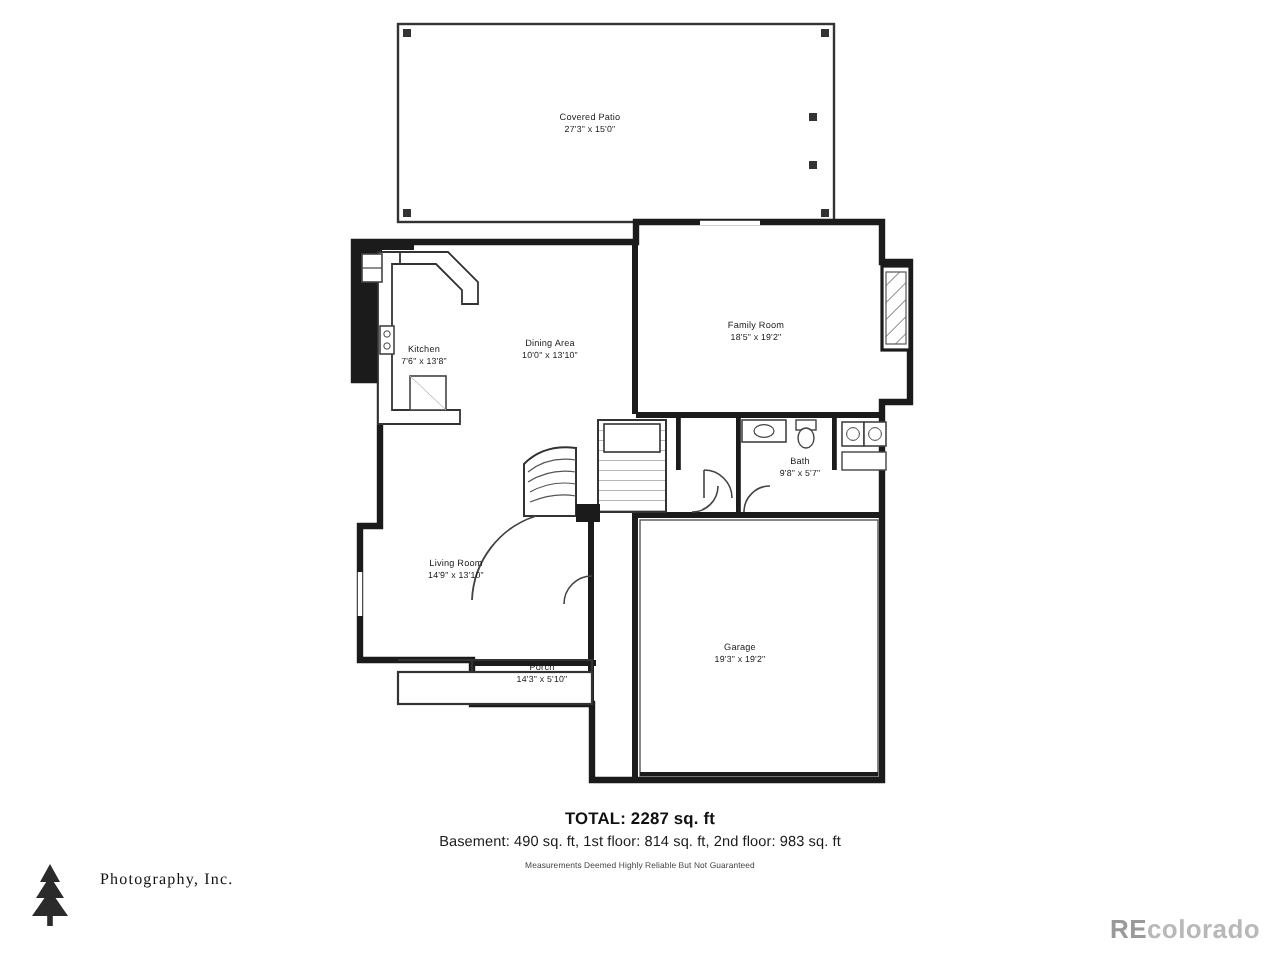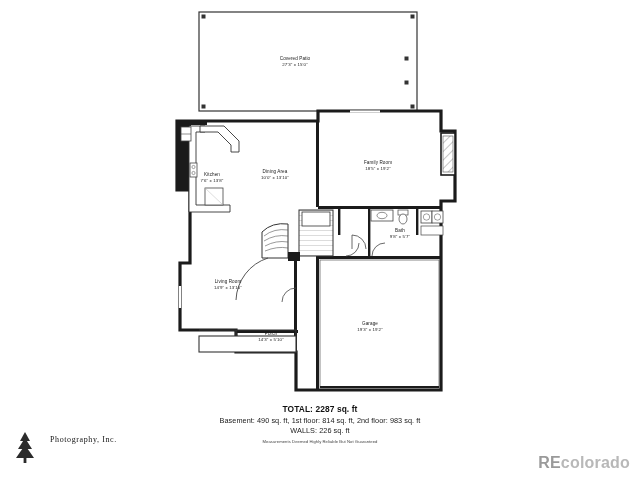--- a/index.html
+++ b/index.html
@@ -108,21 +108,21 @@
     margin-top: 3px;
     margin-left: 10px;
   }
 
   
   #recolorado {
     position: absolute;
     right: 10px;
     bottom: 8px;
     font-family: "Liberation Sans", sans-serif;
-    font-size: 16px;
+    font-size: 13px;
     letter-spacing: 0.2px;
     color: #b8b8b8;
     font-weight: bold;
   }
   #recolorado .re { color: #9a9a9a; }
 </style>
 </head>
 <body>
 
 <div id="page">
@@ -288,21 +288,20 @@
     <span class="dim">19'3" x 19'2"</span>
   </div>
   <div class="room-label" style="left:271px; top:337px;">
     <span class="nm">Porch</span>
     <span class="dim">14'3" x 5'10"</span>
   </div>
 
   <div id="footer">
     <div class="total">TOTAL: 2287 sq. ft</div>
     <div class="ln">Basement: 490 sq. ft, 1st floor: 814 sq. ft, 2nd floor: 983 sq. ft</div>
-    <div class="ln">WALLS: 226 sq. ft</div>
     <div class="disclaim">Measurements Deemed Highly Reliable But Not Guaranteed</div>
   </div>
 
   <div id="brand">
     <svg class="logo-mark" viewBox="0 0 26 34">
       <path d="M13 2 L18 11 L8 11 Z" fill="#2b2b2b"></path>
       <path d="M13 8 L20 19 L6 19 Z" fill="#2b2b2b"></path>
       <path d="M13 15 L22 28 L4 28 Z" fill="#2b2b2b"></path>
       <rect x="11.6" y="27" width="2.8" height="6" fill="#2b2b2b"></rect>
     </svg>

